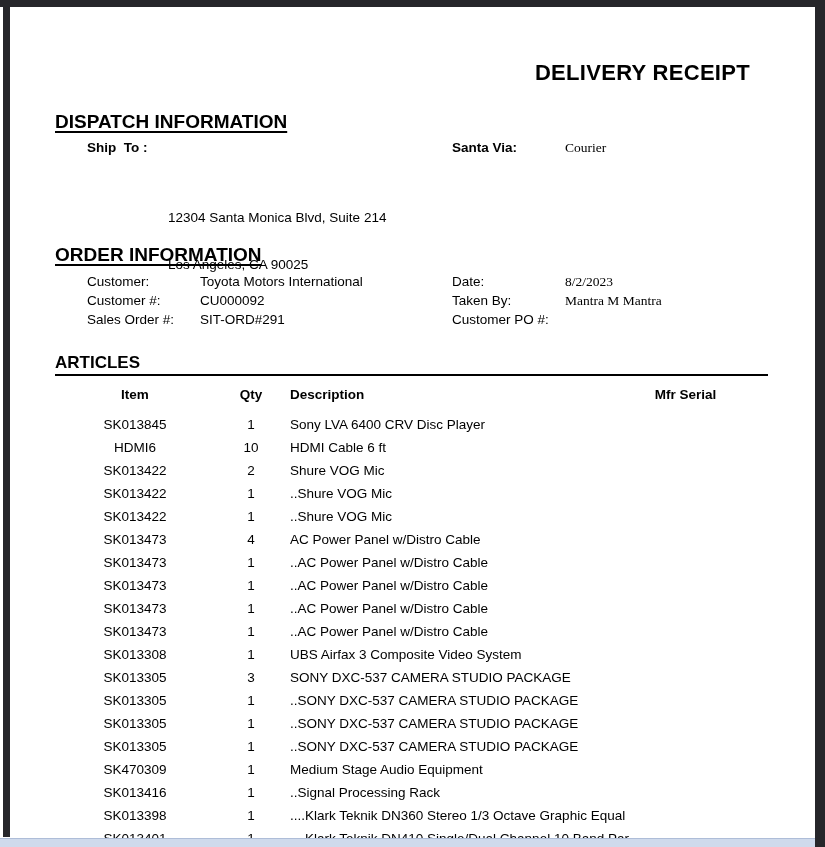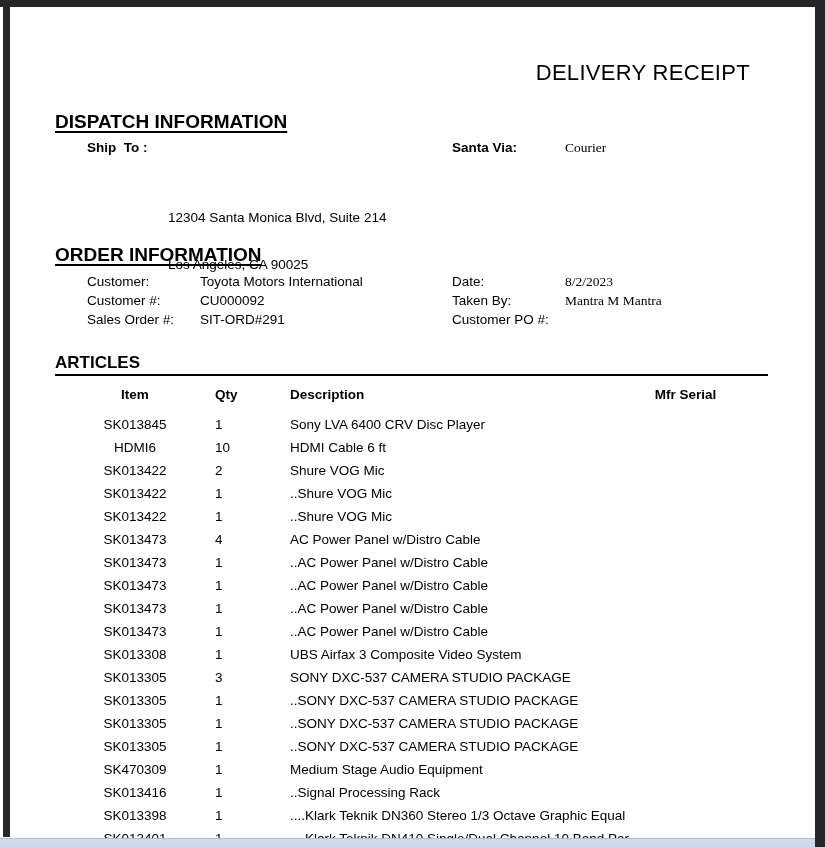--- a/index.html
+++ b/index.html
@@ -11,21 +11,21 @@
   }
   
   .bar-top{position:absolute;left:0;top:0;width:825px;height:7px;background:#26262a;}
   .bar-left{position:absolute;left:3px;top:7px;width:7px;height:830px;background:#26262a;}
   .bar-right{position:absolute;right:0;top:0;width:10px;height:847px;background:#26262a;}
   .scroll-strip{position:absolute;left:0;bottom:0;width:815px;height:9px;background:#cfdaec;border-top:1px solid #aebdd8;box-sizing:border-box;}
 
   
   .page{position:absolute;left:10px;top:7px;width:805px;height:830px;background:#fff;}
 
-  .title{position:absolute;top:53px;right:65px;font-size:22px;font-weight:normal;letter-spacing:.3px;white-space:pre;}
+  .title{position:absolute;top:53px;right:65px;font-size:22px;font-weight:bold;letter-spacing:.3px;white-space:pre;}
 
   .sec-heading{position:absolute;left:45px;font-size:19px;font-weight:bold;
     text-decoration:underline;text-decoration-thickness:2px;text-underline-offset:3px;white-space:pre;}
   .h-dispatch{top:104px;}
   .h-order{top:237px;}
   .h-articles{top:346px;font-size:17px;text-decoration:none;}
   .articles-rule{position:absolute;left:45px;top:367px;width:713px;height:2px;background:#000;}
 
   .fieldline{position:absolute;left:45px;width:740px;height:19px;font-size:13.5px;}
   .fieldline span{position:absolute;top:0;white-space:pre;margin-left:32px;}
@@ -43,21 +43,21 @@
   .o-row3{top:305px;}
 
   
   table.articles{
     position:absolute;left:45px;top:380px;width:713px;
     border-collapse:collapse;table-layout:fixed;font-size:13.5px;
   }
   table.articles th{font-weight:bold;height:26px;padding:0;vertical-align:top;}
   table.articles td{height:23px;padding:0;vertical-align:middle;}
   .w-item{width:160px;text-align:center;}
-  .w-qty{width:72px;text-align:left;}
+  .w-qty{width:72px;text-align:center;}
   .w-desc{width:310px;text-align:left;padding-left:3px !important;white-space:pre;}
   .w-serial{width:171px;text-align:center;}
 </style>
 </head>
 <body>
 
 <div class="page">
 
   <div class="title">DELIVERY RECEIPT</div>
 

